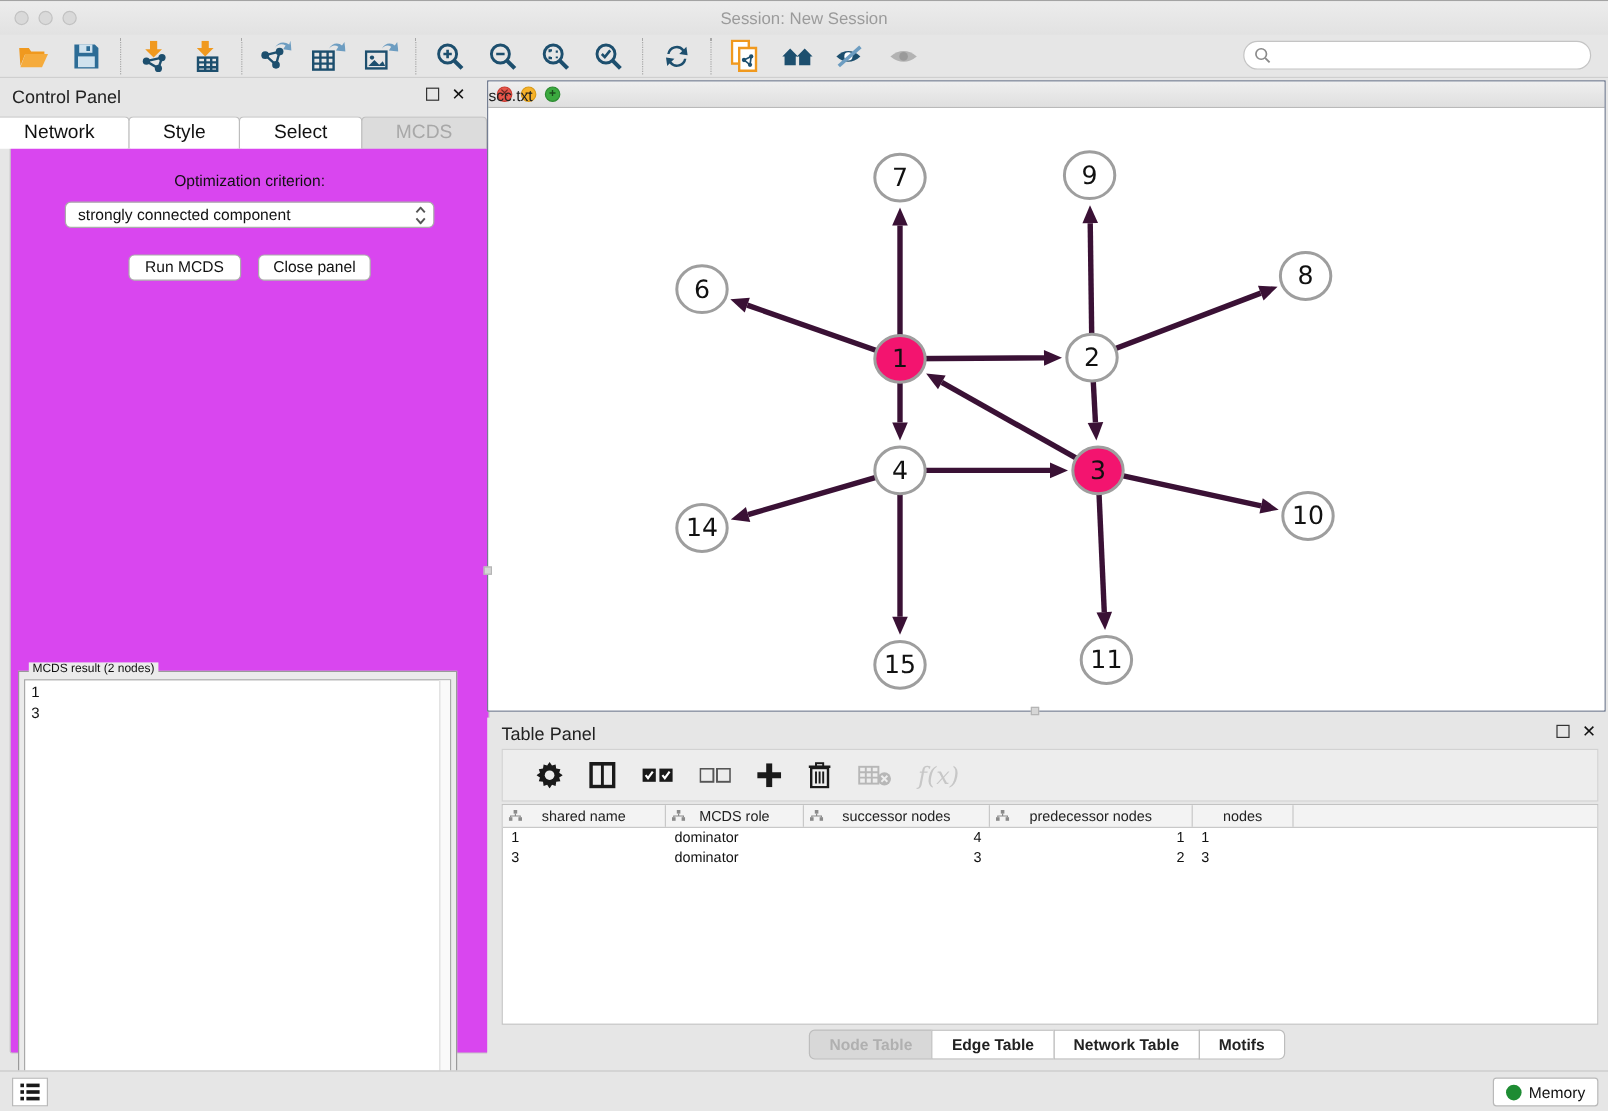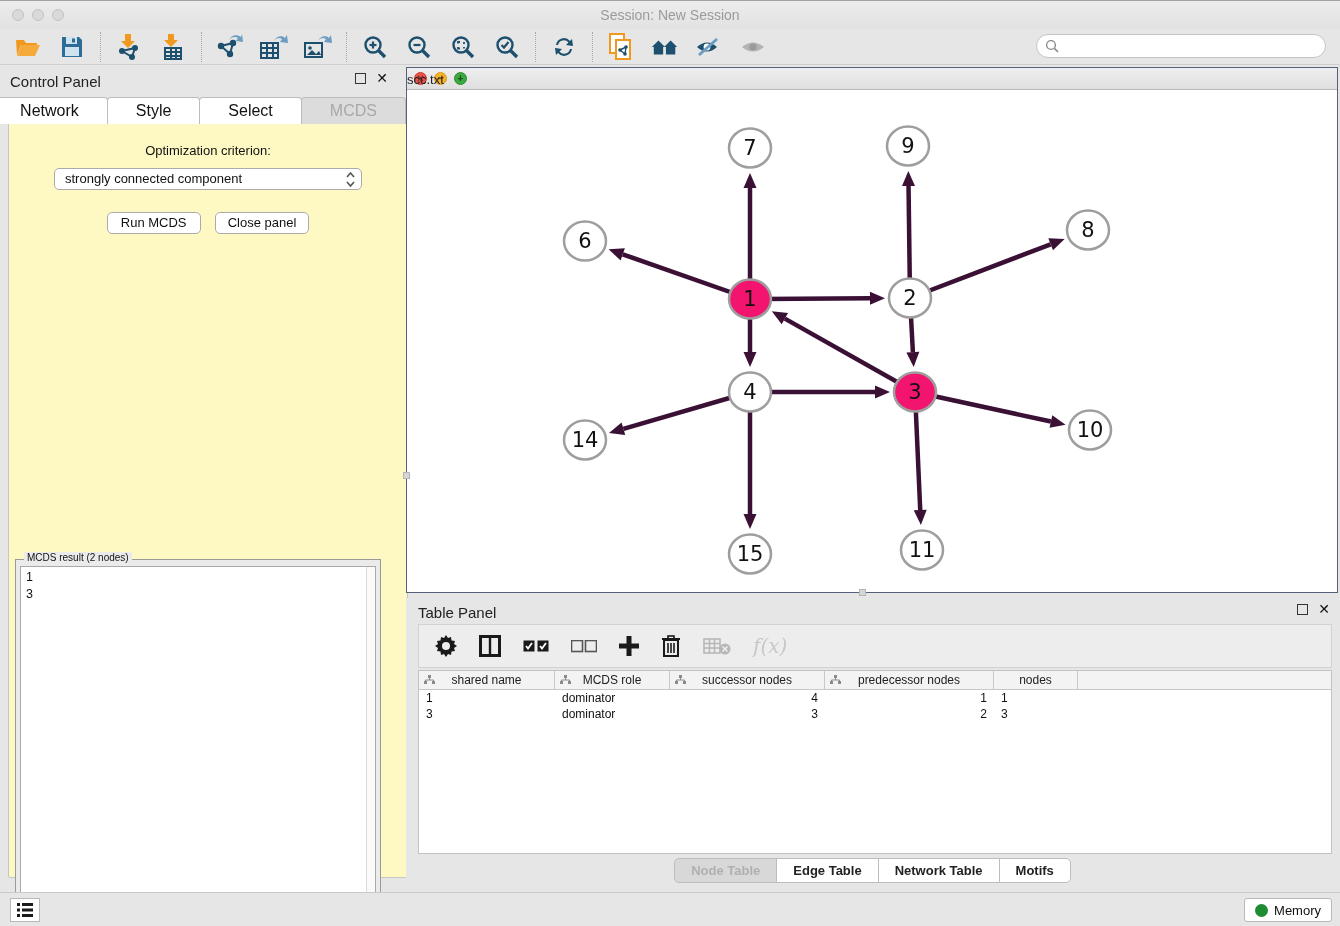--- a/index.html
+++ b/index.html
@@ -33,21 +33,21 @@
   .win-btns { position:absolute; right:8px; top:6px; display:flex; gap:10px; align-items:center; }
   .float-btn { width:11px; height:11px; border:1.5px solid #333; background:transparent; }
   .close-x { font-size:14px; font-weight:bold; color:#111; line-height:11px; }
 
   .cp-tabs { position:absolute; left:0; top:30px; width:100%; display:flex; justify-content:center; z-index:2; }
   .tab { padding:4px 28px; font-size:16px; background:#fff; border:1px solid #bdbdbd; border-bottom:none;
     border-radius:4px 4px 0 0; margin-right:-1px; color:#111; cursor:pointer; }
   .tab.selected { background:#dcdcdc; color:#a8a8a8; }
 
   .cp-body { position:absolute; left:8px; top:51px; width:400px; height:760px;
-    background:#fef9c3; border:1px solid #c6c6c6; border-radius:2px; }
+    background:#d946ef; border:1px solid #c6c6c6; border-radius:2px; }
   .opt-label { margin-top:24px; text-align:center; font-size:13px; color:#111; }
   .combo { position:relative; margin:10px auto 0; width:308px; height:22px; background:#fff;
     border:1px solid #ababab; border-radius:5px; font-size:13px; line-height:20px; padding-left:10px; color:#111; cursor:pointer; }
   .combo .arrows { position:absolute; right:6px; top:3px; }
   .btn-row { display:flex; justify-content:center; gap:14px; margin-top:22px; }
   .push-btn { min-width:94px; height:22px; background:#fff; border:1px solid #ababab; border-radius:5px;
     font-size:13px; color:#111; text-align:center; line-height:20px; padding:0 12px; cursor:pointer; }
 
   .result-group { position:absolute; left:6px; top:440px; width:366px; height:378px;
     border:1px solid #9a9a9a; background:#ebebeb; }
@@ -68,21 +68,21 @@
   .light.yellow { background:#f6b22a; border:1px solid #d99a17; }
   .light.green { background:#3ba93f; border:1px solid #2d8a31; }
   .net-canvas { position:absolute; left:0; top:22px; right:0; bottom:0; background:#fff; }
   .grip-left { position:absolute; left:-4px; top:404px; width:7px; height:7px; background:#d6d6d6; border:1px solid #b5b5b5; }
   .grip-bottom { position:absolute; bottom:-4px; left:452px; width:7px; height:7px; background:#d6d6d6; border:1px solid #b5b5b5; }
 
   
   .table-panel { position:absolute; left:406px; top:597px; width:932px; height:293px; background:#e6e6e6; }
   .tp-header { position:relative; height:24px; }
   .tp-toolbar { position:absolute; left:12px; top:26px; right:6px; height:44px; background:#ededed;
-    border:1px solid #d2d2d2; display:flex; align-items:center; gap:22px; padding-left:16px; }
+    border:1px solid #d2d2d2; display:flex; align-items:center; gap:22px; padding-left:28px; }
   .tp-btn { display:flex; align-items:center; justify-content:center; cursor:pointer; }
   .tp-btn.disabled { opacity:.45; cursor:default; }
   .fx { font-family:"DejaVu Serif","Liberation Serif",serif; font-style:italic; font-size:20px; color:#9a9a9a; }
 
   .tp-table { position:absolute; left:12px; top:72px; right:6px; height:184px; background:#fff; border:1px solid #c2c2c2; }
   .tbl-head { display:flex; height:19px; background:#f3f3f3; border-bottom:1px solid #c8c8c8; }
   .th { display:flex; align-items:center; border-right:1px solid #c8c8c8; font-size:12px; color:#222;
     padding:0 4px; position:relative; justify-content:center; gap:4px; }
   .th .hier { flex:0 0 auto; position:absolute; left:5px; }
   .tbl-body .tr { display:flex; height:16px; font-size:12px; color:#111; }

